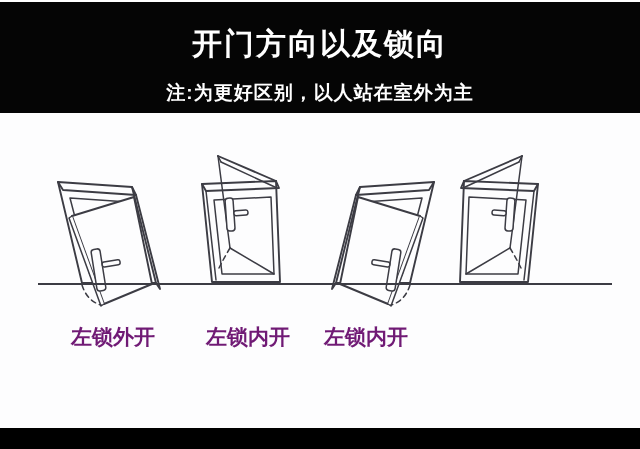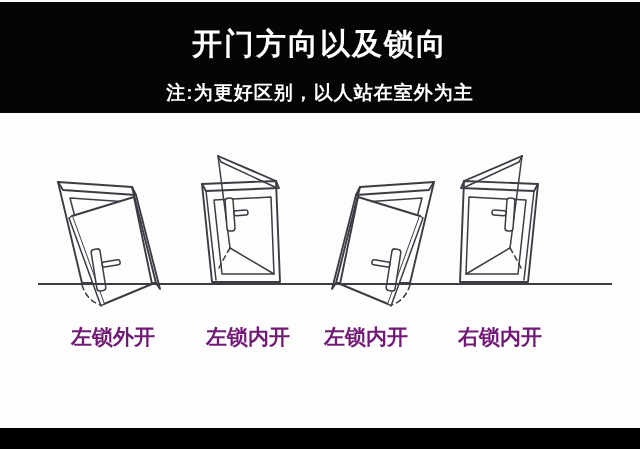--- a/index.html
+++ b/index.html
@@ -178,18 +178,17 @@
           <rect class="ln2 hw" x="46" y="63" width="14" height="5" rx="2"></rect>
         </g>
       </g>
     </svg>
 
     <div class="ground-line"></div>
 
     <div class="door-label label-1">左锁外开</div>
     <div class="door-label label-2">左锁内开</div>
     <div class="door-label label-3">左锁内开</div>
-    <div class="door-label label-4">右锁内开</div>
   </div>
 
   <div class="footer-bar"></div>
 
 </div>
 
 </body></html>

